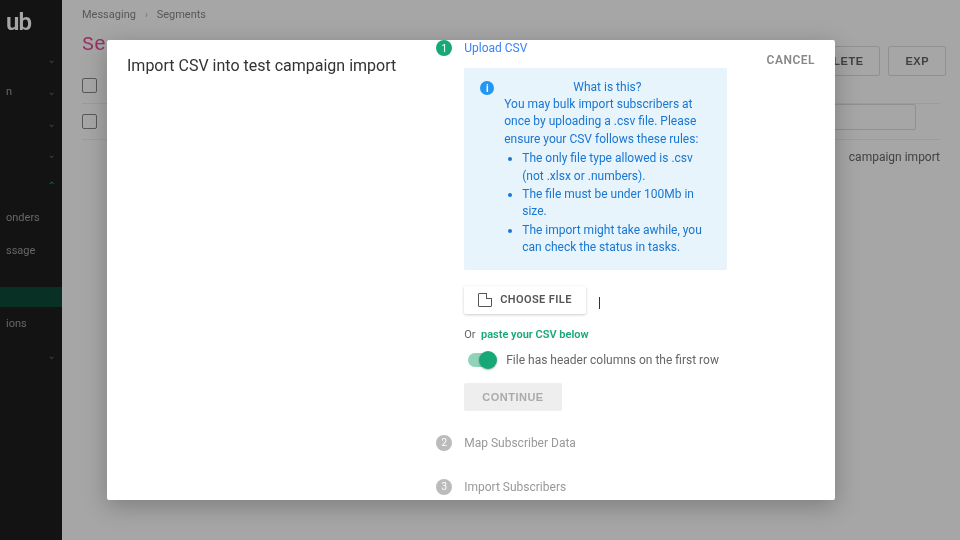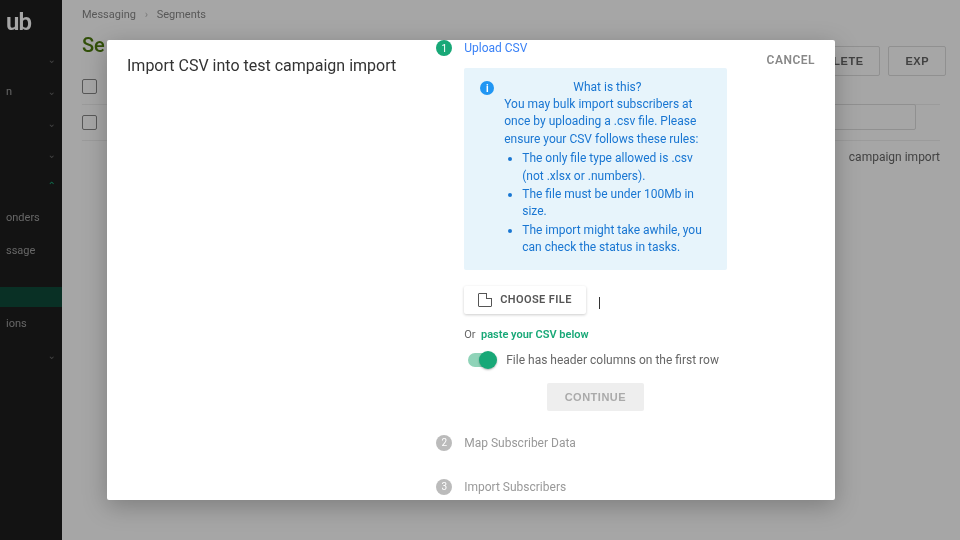--- a/index.html
+++ b/index.html
@@ -7,21 +7,21 @@
   .app { position: relative; width: 960px; height: 540px; background: #f5f5f5; }
   .sidebar { position: absolute; left: 0; top: 0; width: 62px; height: 540px; background: #1e1e1e; color: #aaa; font-size: 11px; }
   .logo { color: #fff; font-size: 24px; font-weight: 600; padding: 8px 6px; letter-spacing: -1px; }
   .sb-item { display: flex; align-items: center; justify-content: space-between; padding: 10px 6px; font-size: 11px; color: #9e9e9e; cursor: pointer; white-space: nowrap; overflow: hidden; }
   .sb-item.active { background: #0f4a3a; color: #fff; }
   .sb-chevron { font-size: 10px; color: #666; }
   .page { position: absolute; left: 62px; top: 0; right: 0; bottom: 0; background: #fff; }
   .breadcrumb { padding: 8px 20px; font-size: 11px; color: #888; }
   .breadcrumb .sep { margin: 0 6px; color: #bbb; }
   .page-header { display: flex; align-items: center; gap: 12px; padding: 4px 20px 12px; }
-  .page-title { font-size: 20px; font-weight: 500; color: #4d7c0f; }
+  .page-title { font-size: 20px; font-weight: 500; color: #ec4899; font-family: Liberation Mono, monospace; }
   .page-actions { position: absolute; top: 46px; right: 14px; display: flex; gap: 8px; }
   .btn { padding: 8px 16px; font-size: 11px; font-weight: 600; letter-spacing: 0.5px; border: 1px solid transparent; border-radius: 2px; cursor: pointer; background: #fff; color: #666; }
   .btn-green { background: #2e9e75; color: #fff; border-color: #2e9e75; }
   .btn-outline { background: #fff; border-color: #ddd; color: #666; }
   .list-area { padding: 0 20px; }
   .list-row { display: flex; align-items: center; gap: 12px; padding: 10px 0; border-bottom: 1px solid #eee; }
   .chk { width: 15px; height: 15px; border: 1.5px solid #888; border-radius: 2px; flex-shrink: 0; }
   .search-box { position: absolute; top: 104px; right: 14px; width: 150px; }
   .search-box input { width: 120px; padding: 6px 8px; font-size: 11px; border: 1px solid #ddd; border-radius: 2px; }
   .row-desc { position: absolute; top: 150px; right: 20px; font-size: 12px; color: #666; }
@@ -51,21 +51,21 @@
   .file-icon::after { content: ""; position: absolute; top: -1px; right: -1px; width: 5px; height: 5px; background: #fff; border-left: 1.2px solid #555; border-bottom: 1.2px solid #555; }
   .cursor-caret { display:inline-block; width:1px; height:12px; background:#333; margin-left:10px; vertical-align:middle; }
 
   .or-row { margin-top: 14px; font-size: 11px; color: #666; }
   .or-link { color: #18a877; font-weight: 600; cursor: pointer; }
   .toggle-row { display: flex; align-items: center; gap: 10px; margin-top: 12px; margin-left: 4px; }
   .toggle { width: 28px; height: 14px; border-radius: 8px; background: #8fd3b8; position: relative; cursor: pointer; }
   .toggle-knob { position: absolute; right: -1px; top: -2px; width: 18px; height: 18px; border-radius: 50%; background: #18a877; box-shadow: 0 1px 2px rgba(0,0,0,0.3); }
   .toggle-label { font-size: 12px; color: #666; }
 
-  .continue-row { display: flex; justify-content: center; margin-top: 16px; }
+  .continue-row { display: flex; justify-content: flex-start; margin-top: 16px; }
   .btn-continue { padding: 8px 18px; background: #eee; color: #aaa; font-size: 11px; font-weight: 600; letter-spacing: 0.5px; border: none; border-radius: 2px; cursor: not-allowed; }
 
   .later-steps { margin-top: 24px; }
   .later-steps .step-row { margin-bottom: 28px; }
 
   .modal-footer { padding: 12px 20px 16px; text-align: right; }
   .cancel-link { font-size: 12px; font-weight: 600; letter-spacing: 0.5px; color: #888; cursor: pointer; }
 </style>
 </head>
 <body>

